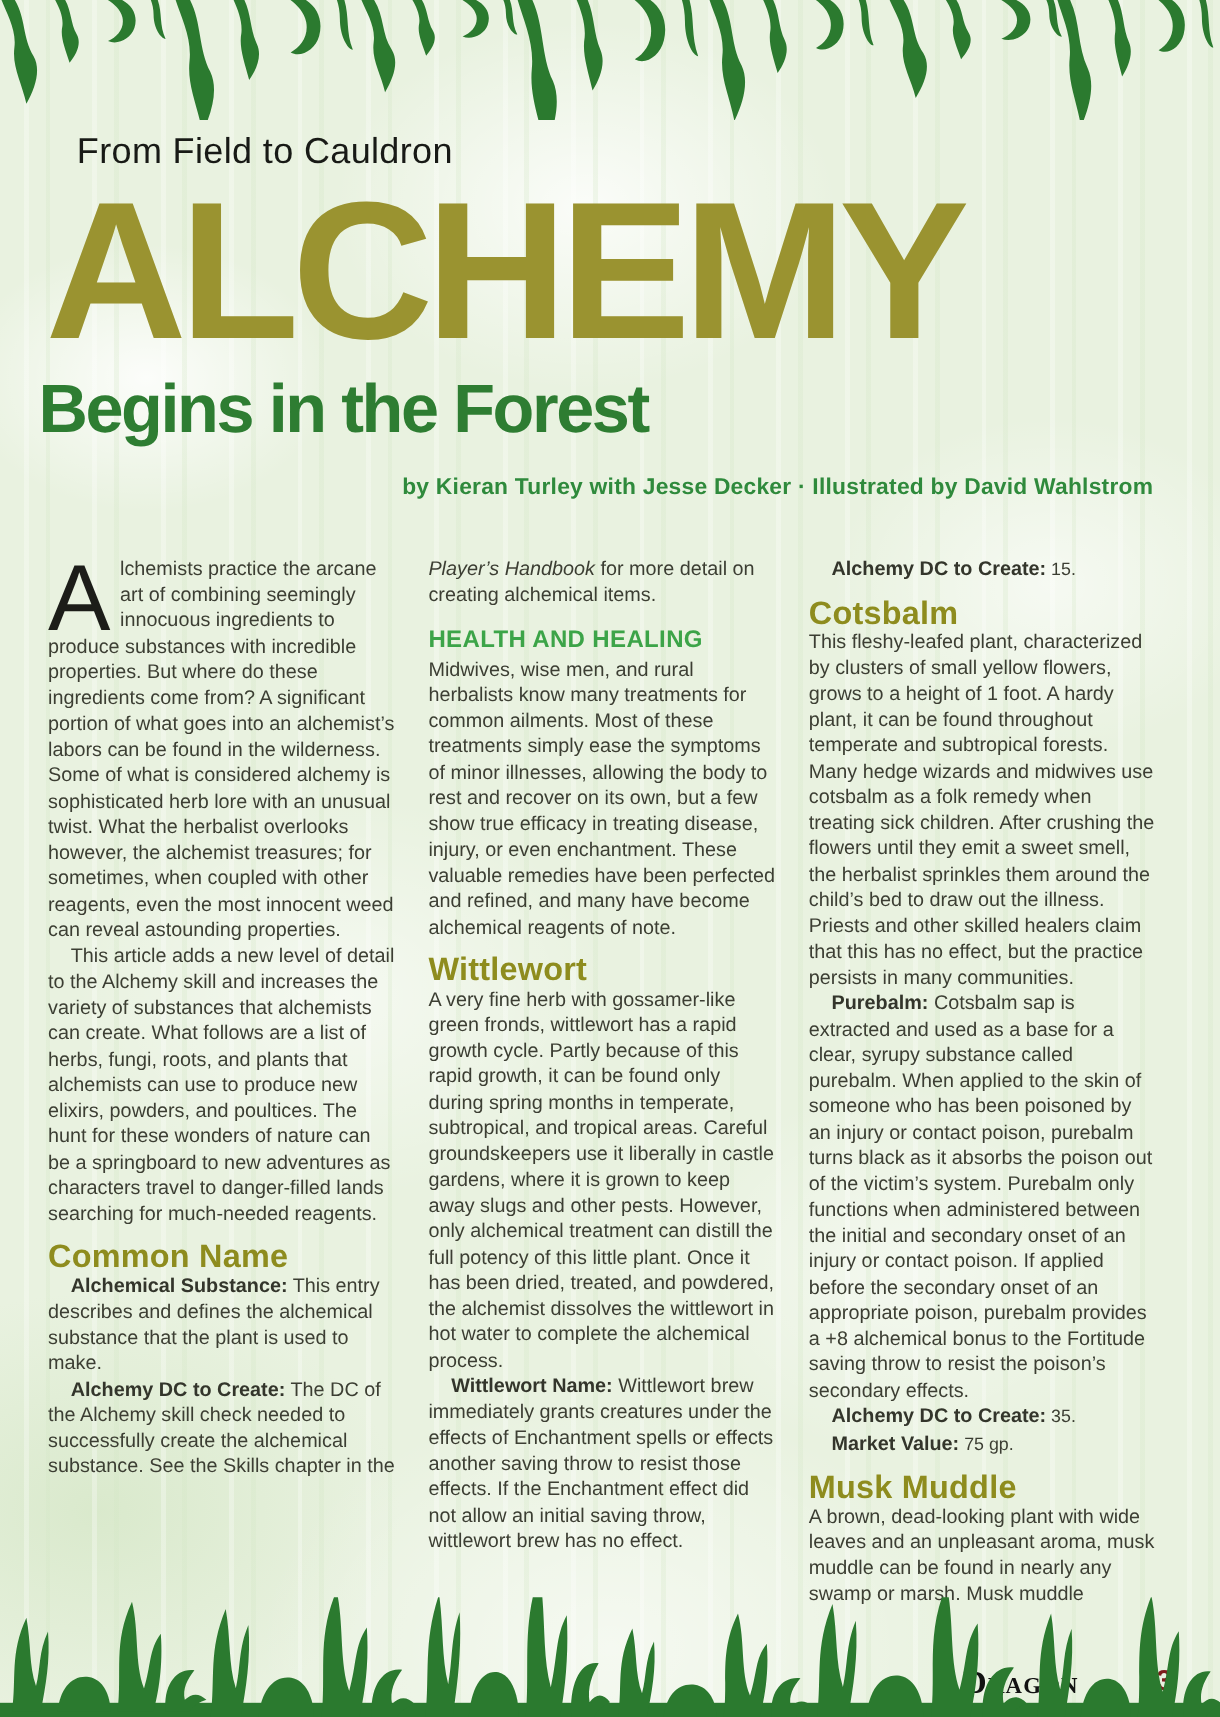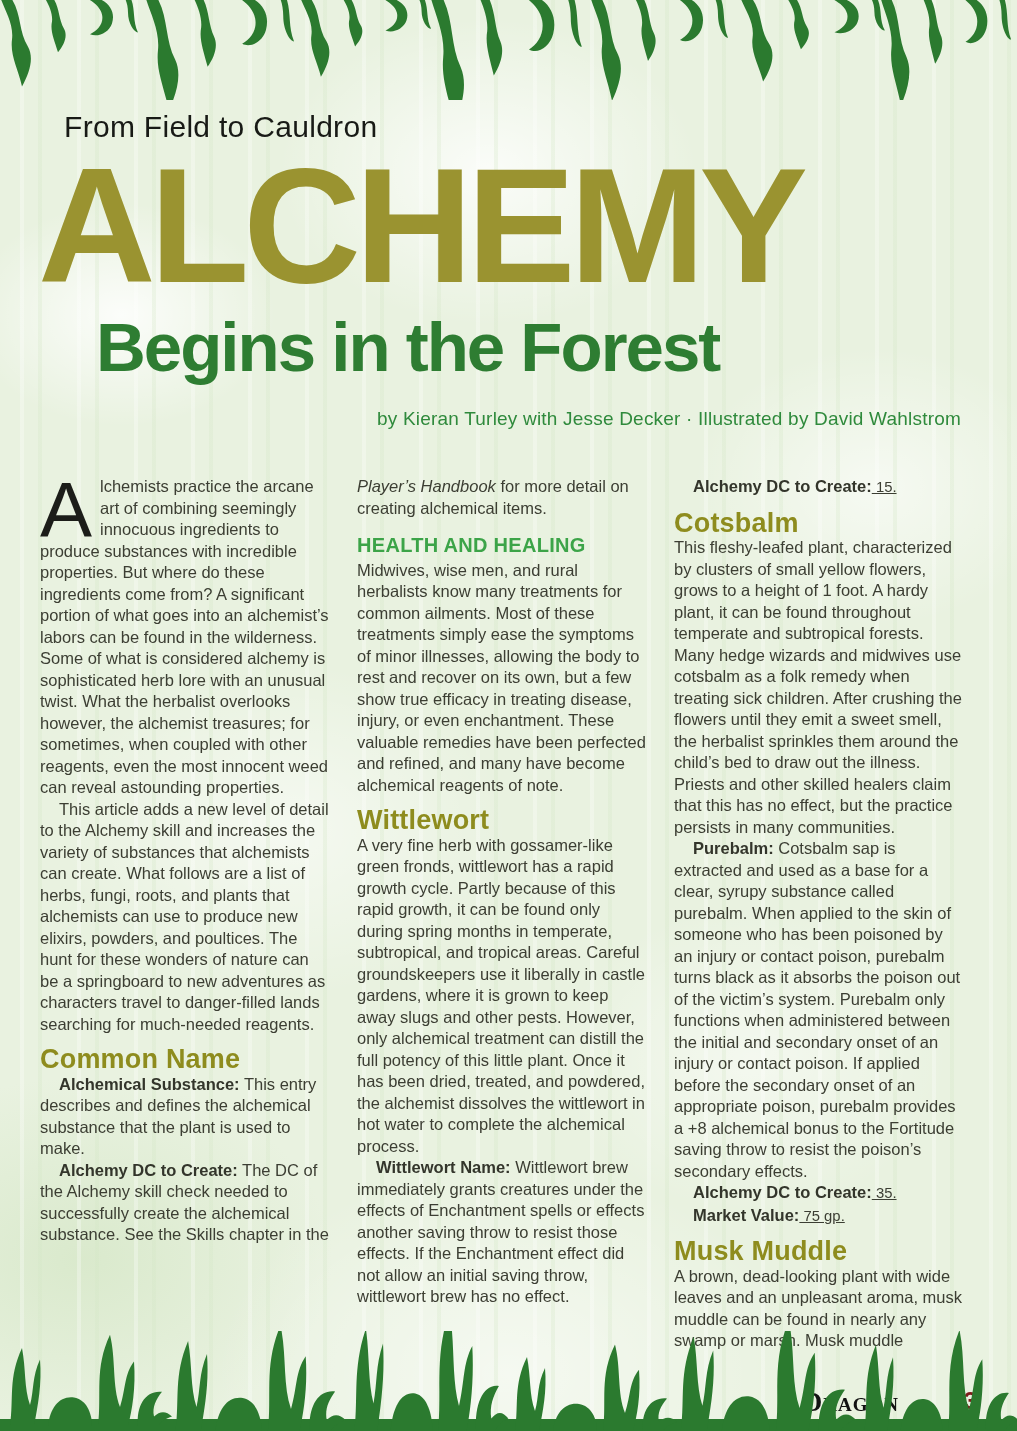--- a/index.html
+++ b/index.html
@@ -27,46 +27,46 @@
   }
   .content{position:relative;z-index:1;}
   .border-svg{display:block;position:relative;z-index:1;}
   .bottom-wrap{position:absolute;left:0;bottom:0;width:1017px;z-index:2;}
   .kicker{margin:10px 0 0 64px;font-size:30px;color:#181a16;letter-spacing:.3px;}
   .main-title{
     margin:0 0 0 38px;font-size:163px;font-weight:bold;line-height:1.0;
     letter-spacing:-6px;color:#9a9330;
   }
   .sub-title{
-    margin:6px 0 0 96px;font-size:69px;font-weight:bold;line-height:1.0;
+    margin:6px 0 0 32px;font-size:57px;font-weight:bold;line-height:1.0;
     letter-spacing:-2px;color:#2e7d32;
   }
   .byline{
-    margin:26px 56px 0 0;text-align:right;font-size:19px;font-weight:normal;
+    margin:26px 56px 0 0;text-align:right;font-size:19px;font-weight:bold;
     color:#2f8a3c;letter-spacing:.2px;padding-left:24px;
   }
   .cols{
     display:flex;gap:26px;
     padding:46px 52px 0 40px;
     color:#3c3e33;font-size:16.5px;line-height:21.5px;
   }
   .col{flex:1;}
   .col p{margin:0;}
   .col p.indent{text-indent:1.15em;}
   .col b{color:#33352b;}
   .dropcap{
     float:left;font-size:78px;line-height:60px;padding:4px 8px 0 0;color:#1c1d19;
   }
   .subhead{
     font-size:27px;font-weight:bold;color:#8e8c1e;margin:14px 0 3px;letter-spacing:.2px;
   }
   .sectionhead{
     font-size:20px;font-weight:bold;color:#3ca448;margin:16px 0 3px;letter-spacing:.3px;
   }
-  .stat-value{font-size:.9em;text-decoration:underline;}
+  .stat-value{font-size:.9em;}
   .dragon-logo{
     position:absolute;right:118px;bottom:13px;
     font-family:"Liberation Serif",serif;font-weight:bold;font-size:27px;
     color:#121212;letter-spacing:1px;font-variant:small-caps;
   }
   .page-num{
     position:absolute;right:40px;bottom:16px;
     font-size:24px;font-weight:bold;color:#7e1c1c;
   }
 </style>

